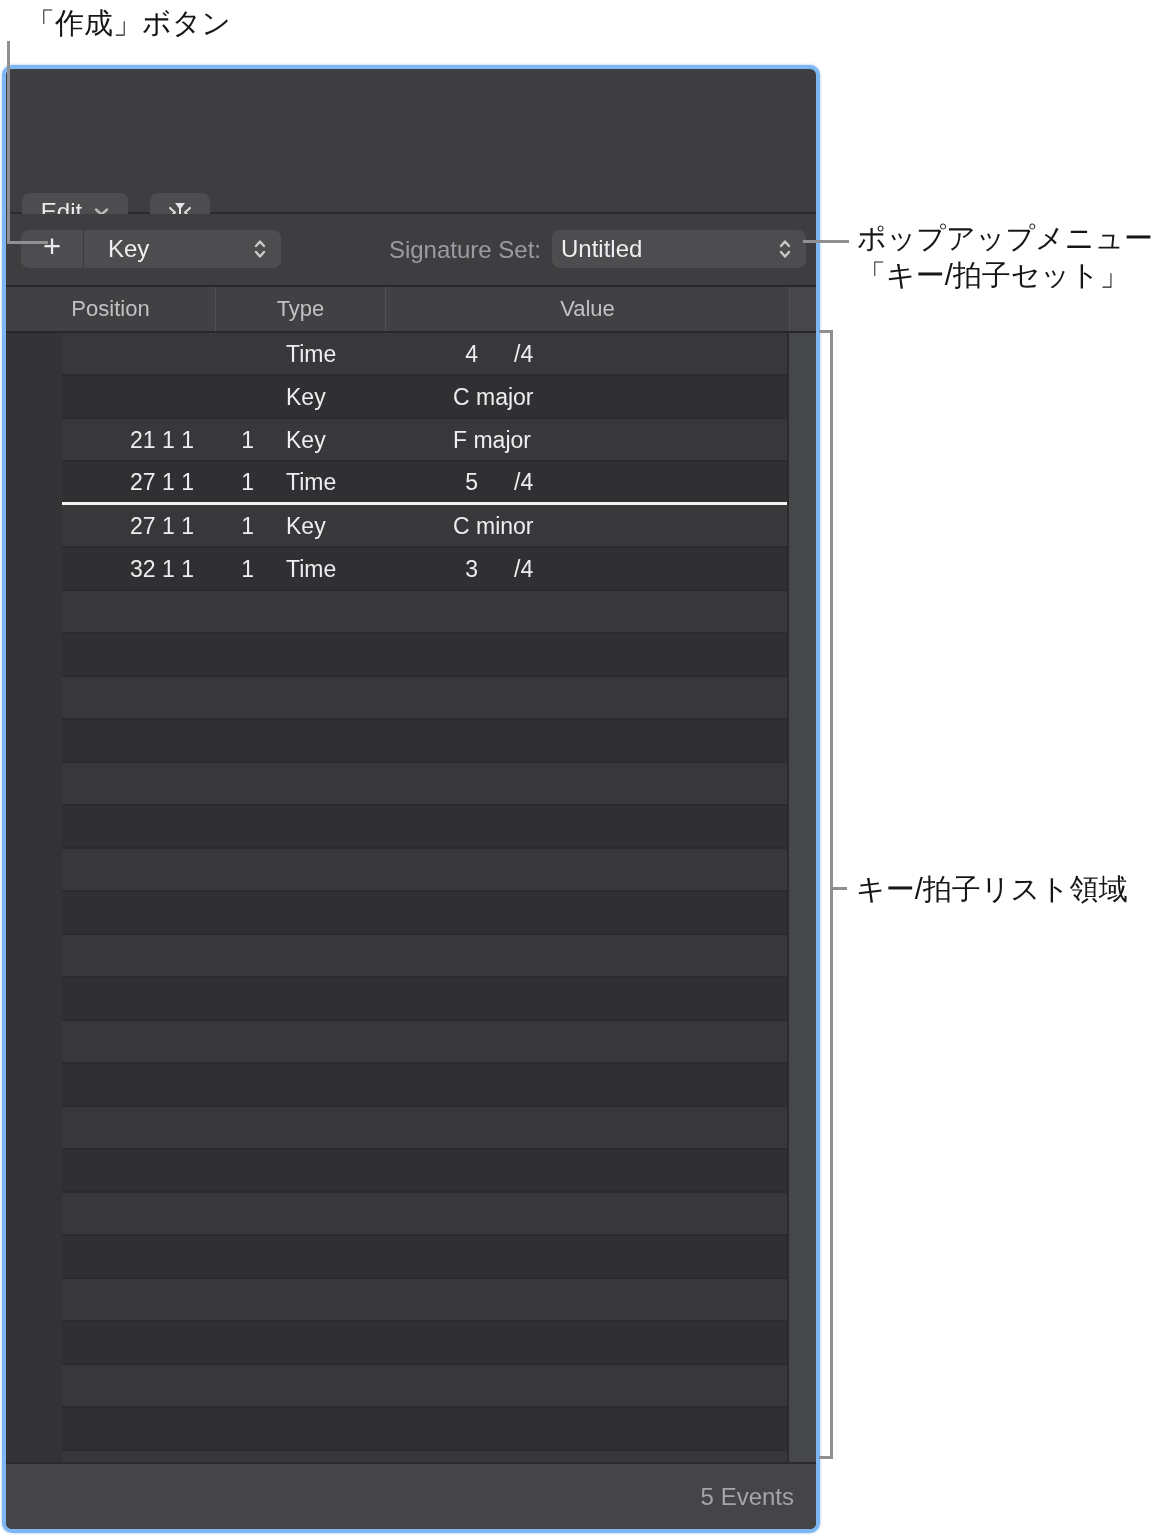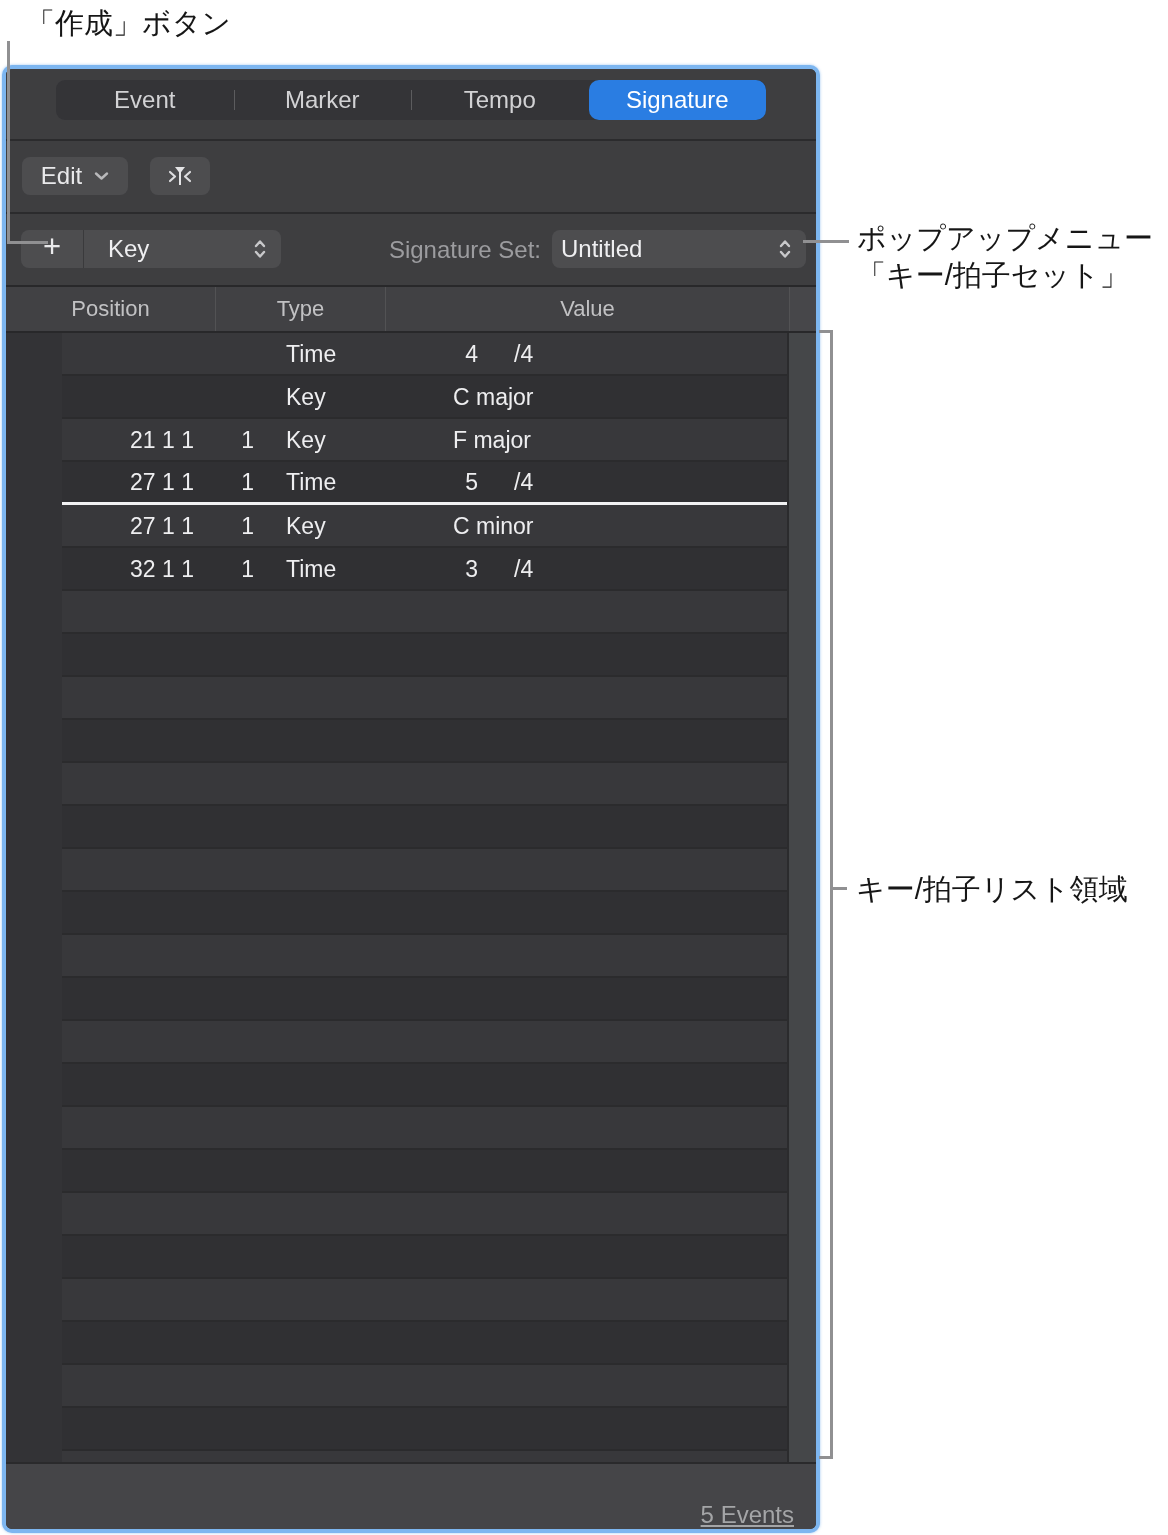--- a/index.html
+++ b/index.html
@@ -20,21 +20,21 @@
   .tab{position:relative;flex:1 1 0;border:none;background:transparent;color:#d2d2d4;
        font-size:24px;border-radius:9px;padding:0;cursor:default;}
   .tab:not(:first-child)::before{content:"";position:absolute;left:0;top:10px;bottom:10px;
        width:1px;background:#5c5c5e;}
   .tab.active{background:#2a7de2;color:#ffffff;font-weight:500;border-radius:10px;}
   .tab.active::before, .tab.active + .tab::before{display:none;}
 
   
   .editbar{position:absolute;left:0;top:72px;width:810px;height:73px;background:#3e3e40;
            border-bottom:2px solid #2b2b2d;}
-  .btn{background:#4d4d4f;border:none;border-radius:8px;color:#e9e9eb;font-size:24px;}
+  .btn{background:#4d4d4f;border:none;border-radius:8px;color:#e9e9eb;font-size:24px;margin-top:36px;}
   .edit-btn{position:absolute;left:16px;top:16px;width:106px;height:38px;
             display:flex;align-items:center;justify-content:center;gap:12px;}
   .catch-btn{position:absolute;left:144px;top:16px;width:60px;height:38px;
              display:flex;align-items:center;justify-content:center;}
 
   
   .addbar{position:absolute;left:0;top:145px;width:810px;height:71px;background:#3e3e40;}
   .combo-group{position:absolute;left:15px;top:16px;width:260px;height:38px;background:#4d4d4f;
                border-radius:8px;display:flex;overflow:hidden;}
   .plus-btn{width:62px;border:none;background:transparent;color:#e9e9eb;font-size:31px;
@@ -74,43 +74,35 @@
   .row .vkey{left:391px;}
   .row .vnum{left:336px;width:80px;text-align:right;}
   .row .vden{left:452px;}
   .rowchev{position:absolute;left:737px;top:50%;transform:translateY(-50%);width:24px;height:24px;
            display:flex;align-items:center;justify-content:center;}
   .scrolltrack{position:absolute;left:781px;top:0;width:29px;height:1129px;background:#454749;
            border-left:2px solid #2b2b2d;}
 
   
   .bottombar{position:absolute;left:0;top:1393px;width:810px;height:67px;background:#454548;
-           border-top:2px solid #2a2a2c;display:flex;align-items:flex-end;justify-content:flex-end;
-           padding-right:22px;color:#a4a5a7;font-size:24px;text-decoration:underline;}
+           border-top:2px solid #2a2a2c;display:flex;align-items:center;justify-content:flex-end;
+           padding-right:22px;color:#a4a5a7;font-size:24px;}
 
   
   .ann-text{position:absolute;color:#161616;font-size:29px;line-height:37px;z-index:20;white-space:nowrap;}
   .ann-line{position:absolute;background:#909092;z-index:20;}
 </style>
 </head>
 <body>
 
 <div class="stage">
 
   <div class="panel">
     <div class="panel-inner">
 
-      <div class="tabbar">
-        <div class="segmented" id="tabs-container">
-            <button class="tab"><span>Event</span></button>
-            <button class="tab"><span>Marker</span></button>
-            <button class="tab"><span>Tempo</span></button>
-            <button class="tab active"><span>Signature</span></button>
-          </div>
-      </div>
 
       <div class="editbar">
         <button class="btn edit-btn">
           <span>Edit</span>
           <span style="display:flex;">
             <svg width="15" height="10" viewBox="0 0 15 10">
                 <path d="M2 2.5l5.5 5 5.5-5" fill="none" stroke="#b9b9bb" stroke-width="2.4" stroke-linecap="round" stroke-linejoin="round"></path>
               </svg>
           </span>
         </button>

